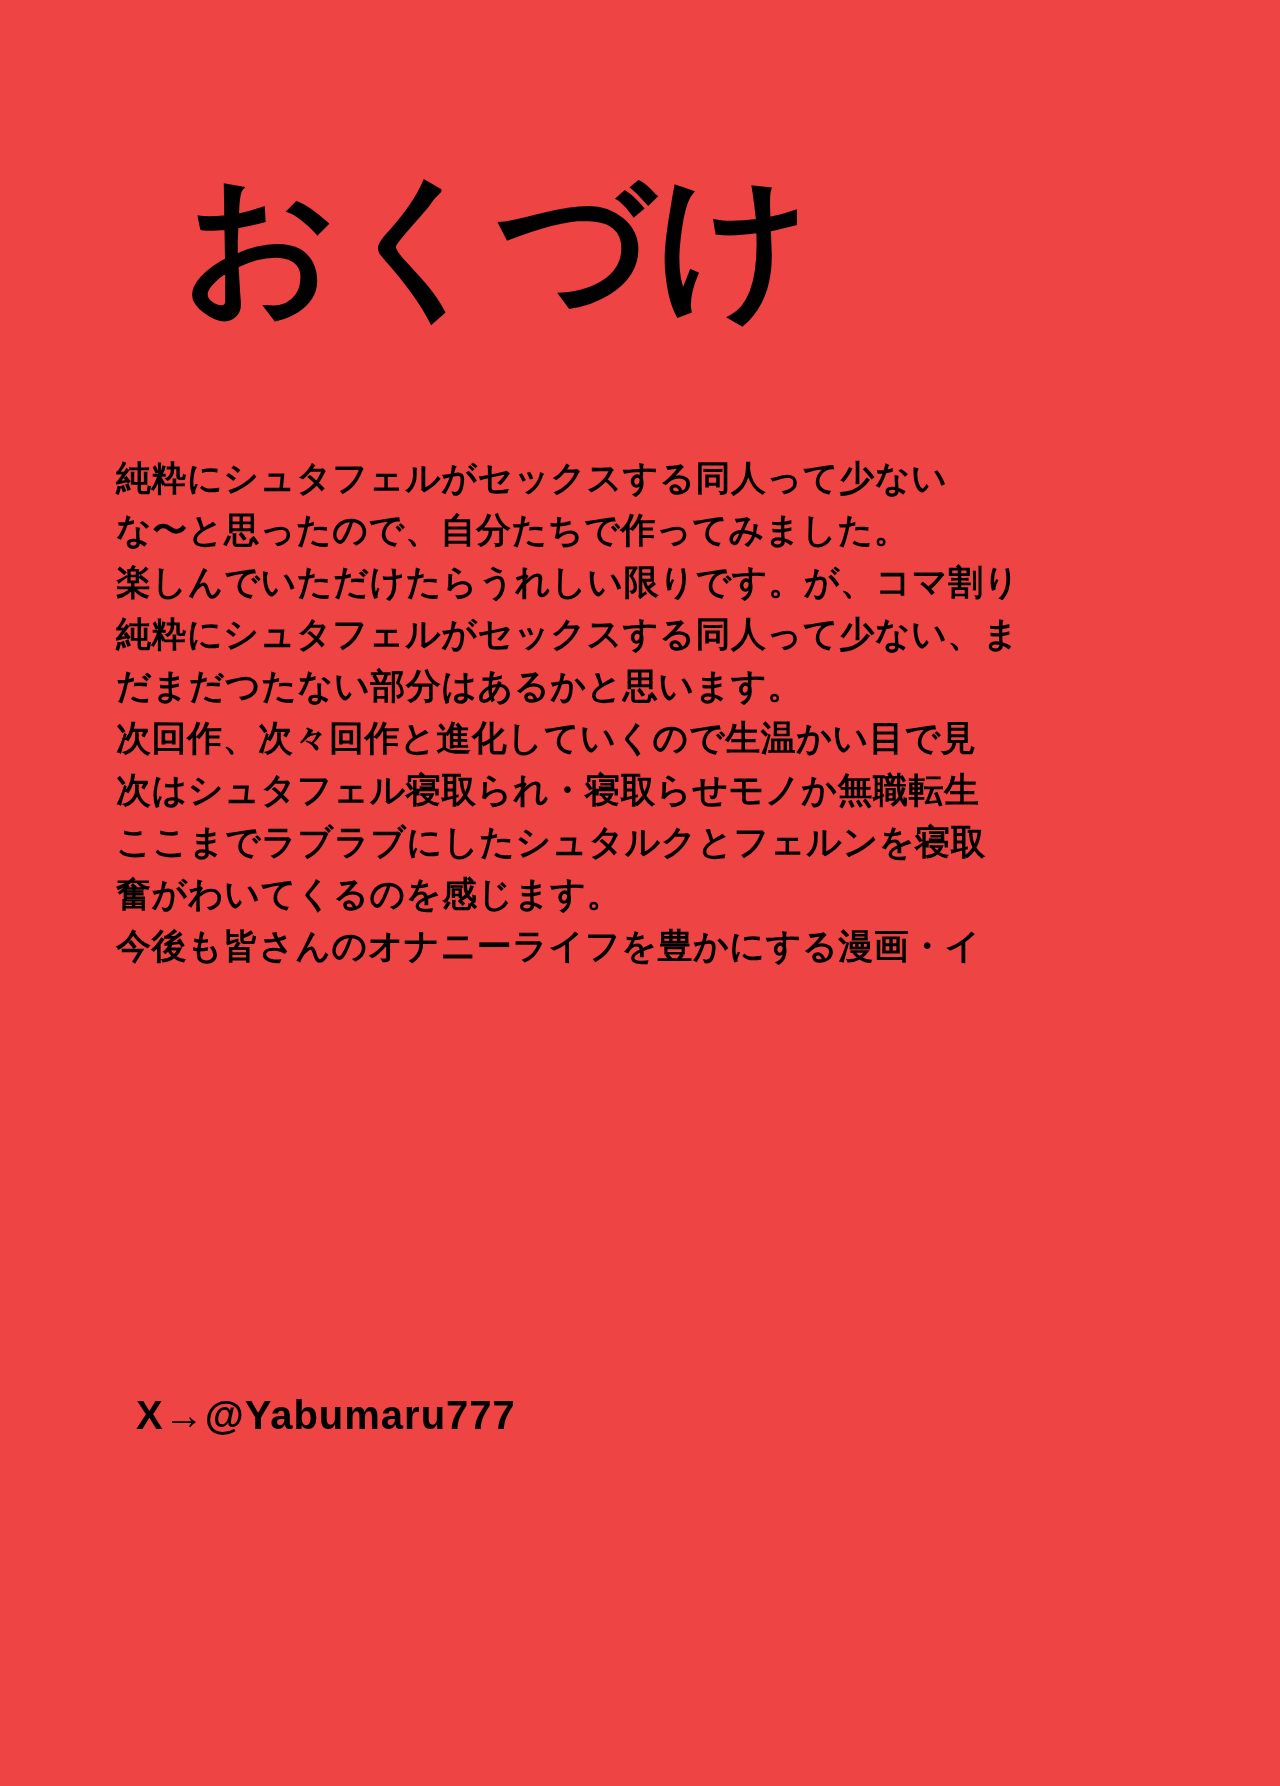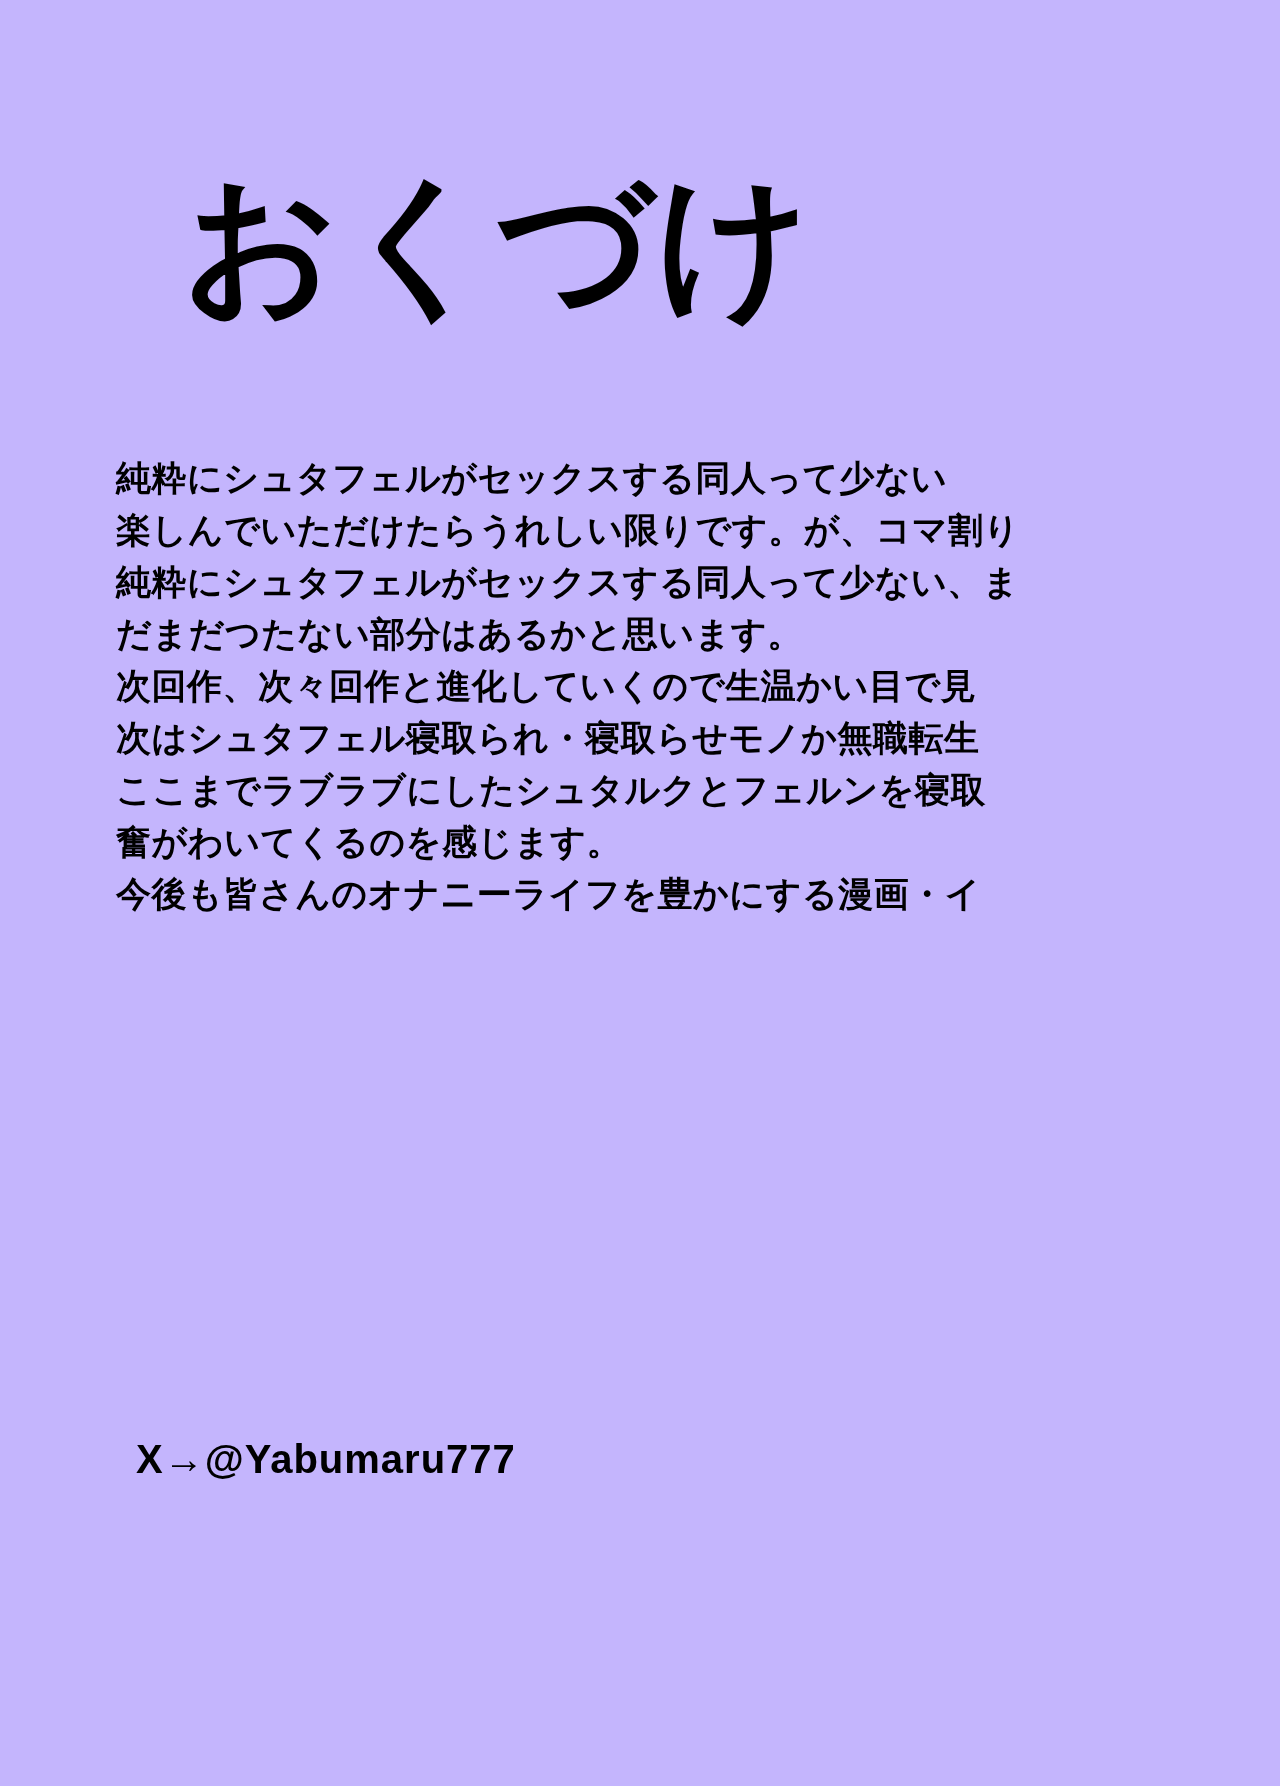--- a/index.html
+++ b/index.html
@@ -4,21 +4,21 @@
 <style>
   html, body {
     margin: 0;
     padding: 0;
     background: #ffffff;
   }
   .page {
     position: relative;
     width: 1280px;
     height: 1786px;
-    background: #c4b5fd;
+    background: #ef4444;
     color: #000000;
     font-family: "Liberation Sans", "DejaVu Sans", sans-serif;
     overflow: hidden;
   }
   .page-title {
     position: absolute;
     left: 183px;
     top: 160px;
     font-size: 152px;
     font-weight: 700;
@@ -42,36 +42,36 @@
     letter-spacing: 0.5px;
   }
   .contacts {
     position: absolute;
     left: 136px;
     top: 1388px;
     font-size: 40px;
     font-weight: 700;
     line-height: 54px;
     color: #000000;
-    margin-top: 44px;
   }
   .contacts .line {
     white-space: nowrap;
     letter-spacing: 1px;
   }
 </style>
 </head>
 <body>
 
 <div class="page">
 
   <div class="page-title">おくづけ</div>
 
   <div class="afterword">
     <div class="line">純粋にシュタフェルがセックスする同人って少ない</div>
+    <div class="line">な〜と思ったので、自分たちで作ってみました。</div>
     <div class="line">楽しんでいただけたらうれしい限りです。が、コマ割り</div>
     <div class="line">純粋にシュタフェルがセックスする同人って少ない、ま</div>
     <div class="line">だまだつたない部分はあるかと思います。</div>
     <div class="line">次回作、次々回作と進化していくので生温かい目で見</div>
     <div class="line">次はシュタフェル寝取られ・寝取らせモノか無職転生</div>
     <div class="line">ここまでラブラブにしたシュタルクとフェルンを寝取</div>
     <div class="line">奮がわいてくるのを感じます。</div>
     <div class="line">今後も皆さんのオナニーライフを豊かにする漫画・イ</div>
   </div>
 

